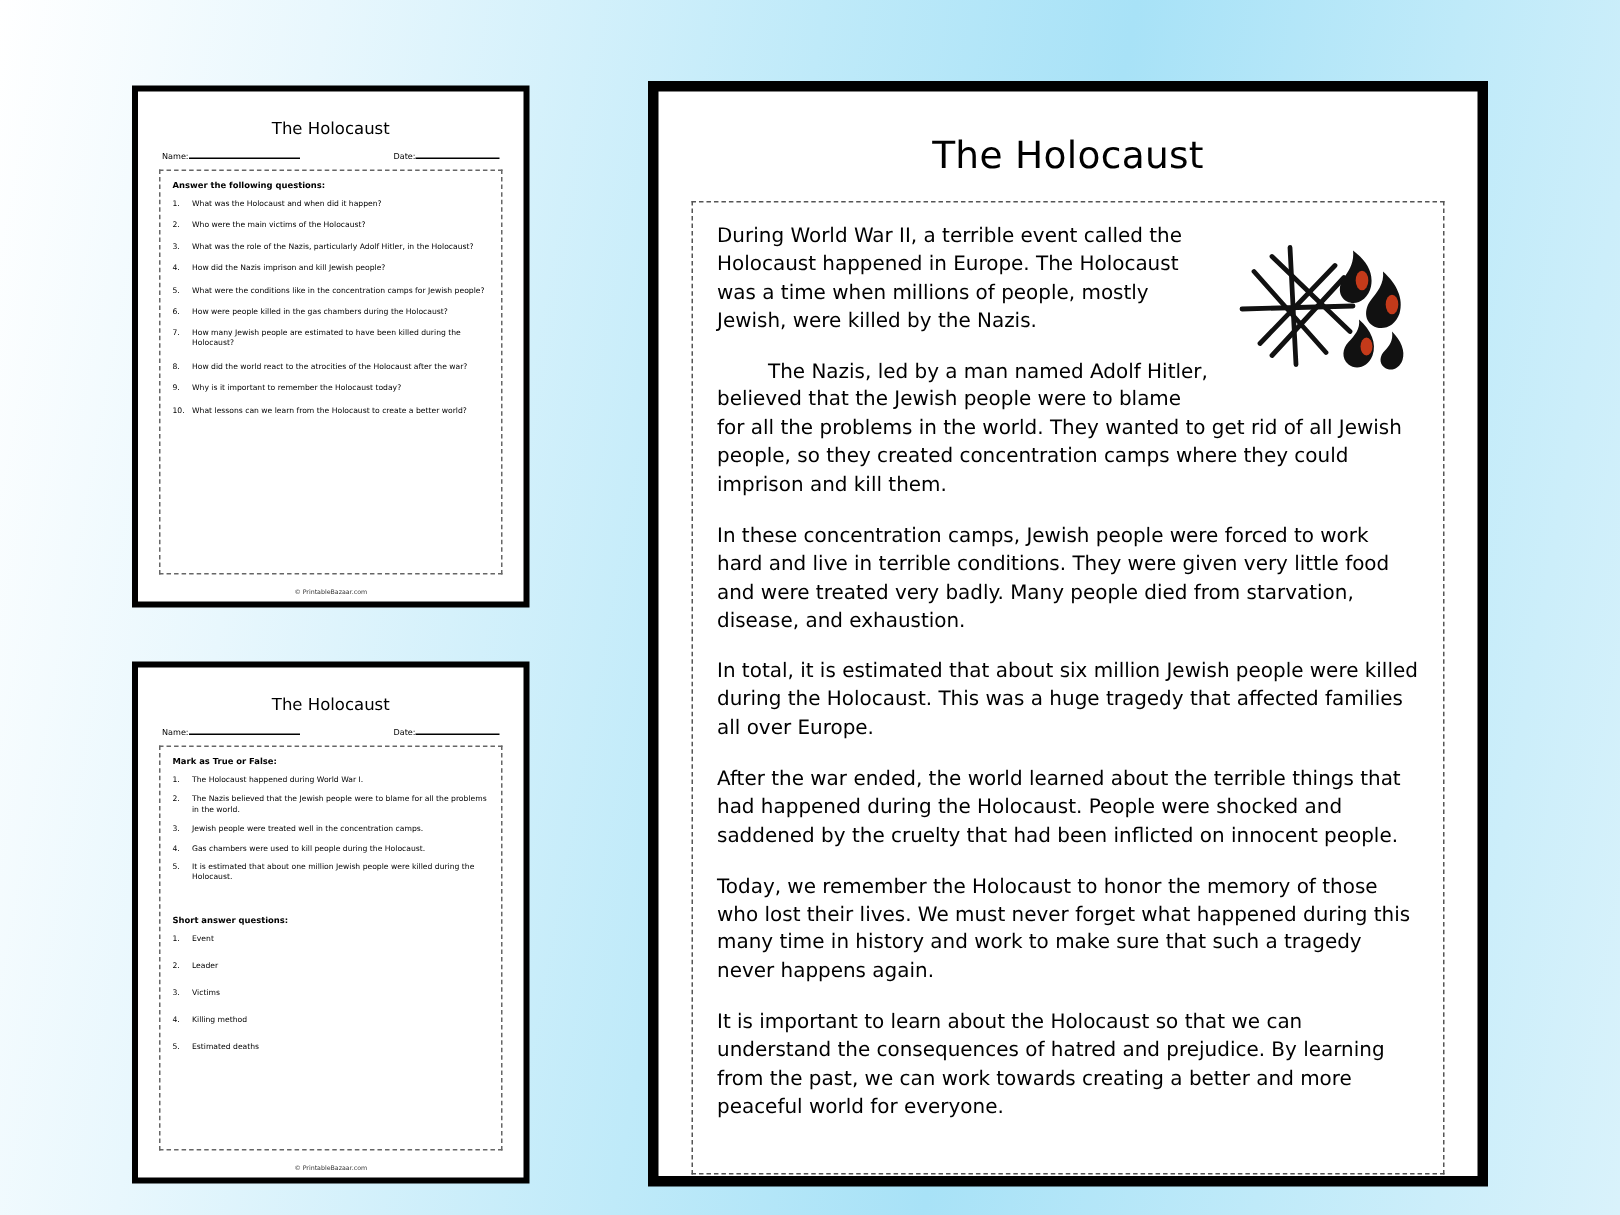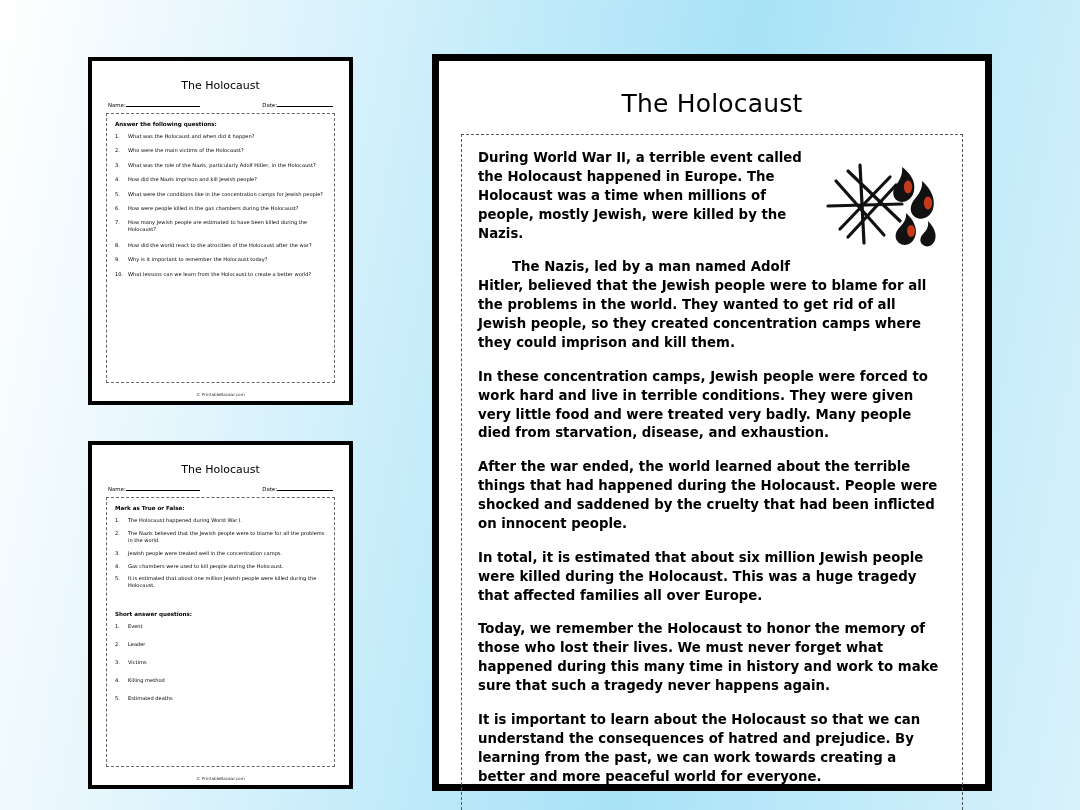--- a/index.html
+++ b/index.html
@@ -53,21 +53,20 @@
     box-sizing: border-box;
     position: relative;
     min-height: 620px;
   }
   .passage-box p {
     margin: 0 0 15px 0;
     font-size: 13.3px;
     line-height: 1.42;
     color: #000;
     text-align: left;
-    font-weight: bold;
   }
   .p-indent { display: inline-block; width: 34px; }
   .float-art {
     float: right;
     width: 128px;
     height: 110px;
     margin: 2px 0 4px 12px;
     shape-outside: margin-box;
   }
 
@@ -283,20 +282,20 @@
         <g fill="#c43a1a">
           <ellipse cx="90" cy="36" rx="4.2" ry="6.5"></ellipse>
           <ellipse cx="110" cy="52" rx="4.2" ry="6.5"></ellipse>
           <ellipse cx="93" cy="80" rx="4" ry="6"></ellipse>
         </g>
       </svg>
 
       <p>During World War II, a terrible event called the Holocaust happened in Europe. The Holocaust was a time when millions of people, mostly Jewish, were killed by the Nazis.</p>
       <p><span class="p-indent"></span><span>The Nazis, led by a man named Adolf Hitler, believed that the Jewish people were to blame for all the problems in the world. They wanted to get rid of all Jewish people, so they created concentration camps where they could imprison and kill them.</span></p>
       <p>In these concentration camps, Jewish people were forced to work hard and live in terrible conditions. They were given very little food and were treated very badly. Many people died from starvation, disease, and exhaustion.</p>
+      <p>In total, it is estimated that about six million Jewish people were killed during the Holocaust. This was a huge tragedy that affected families all over Europe.</p>
       <p>After the war ended, the world learned about the terrible things that had happened during the Holocaust. People were shocked and saddened by the cruelty that had been inflicted on innocent people.</p>
-      <p>In total, it is estimated that about six million Jewish people were killed during the Holocaust. This was a huge tragedy that affected families all over Europe.</p>
       <p>Today, we remember the Holocaust to honor the memory of those who lost their lives. We must never forget what happened during this many time in history and work to make sure that such a tragedy never happens again.</p>
       <p>It is important to learn about the Holocaust so that we can understand the consequences of hatred and prejudice. By learning from the past, we can work towards creating a better and more peaceful world for everyone.</p>
     </div>
 
   </div>
 </div>
 
 </body></html>

